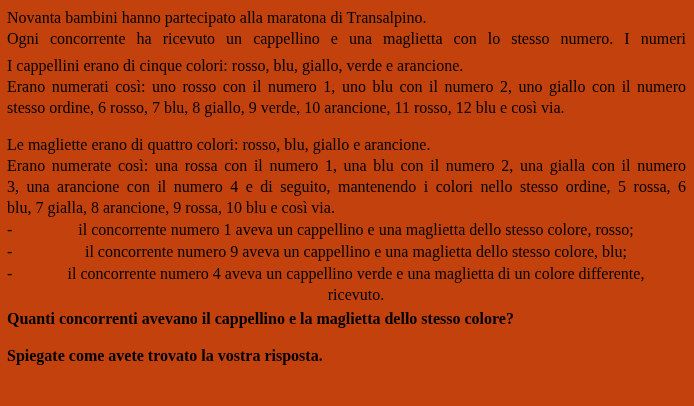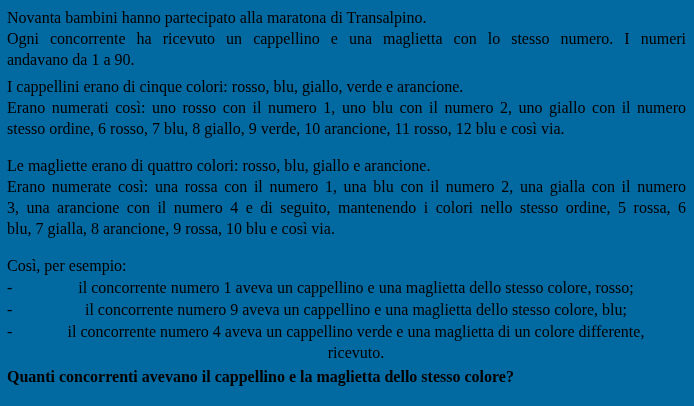--- a/index.html
+++ b/index.html
@@ -4,21 +4,21 @@
 <style>
   html, body {
     margin: 0;
     padding: 0;
     background: #ffffff;
   }
   .page {
     position: relative;
     width: 694px;
     height: 406px;
-    background: #0369a1;
+    background: #c2410c;
     overflow: hidden;
     box-sizing: border-box;
     padding: 7px 8px 0 7px;
     font-family: "Liberation Serif", "DejaVu Serif", serif;
     font-size: 16px;
     line-height: 21px;
     color: #000000;
   }
   .para { margin: 0; }
   .line { white-space: normal; }
@@ -47,21 +47,20 @@
 <body>
 
 <div class="page">
 
   <div class="para">
     <div class="line">Novanta bambini hanno partecipato alla maratona di Transalpino.</div>
   </div>
 
   <div class="para">
     <div class="line just">Ogni concorrente ha ricevuto un cappellino e una maglietta con lo stesso numero. I numeri</div>
-    <div class="line">andavano da 1 a 90.</div>
   </div>
 
   <div class="para gap-lg">
     <div class="line">I cappellini erano di cinque colori: rosso, blu, giallo, verde e arancione.</div>
   </div>
 
   <div class="para">
     <div class="line just">Erano numerati così: uno rosso con il numero 1, uno blu con il numero 2,  uno giallo con il numero</div>
     <div class="line">stesso ordine, 6 rosso, 7 blu, 8 giallo, 9 verde, 10 arancione, 11 rosso, 12 blu e così via.</div>
   </div>
@@ -69,23 +68,20 @@
   <div class="para gap-md">
     <div class="line">Le magliette erano di quattro colori: rosso, blu, giallo e arancione.</div>
   </div>
 
   <div class="para">
     <div class="line just">Erano numerate così: una rossa con il numero 1, una blu con il numero 2, una gialla con il numero</div>
     <div class="line just">3, una arancione con il numero 4 e di seguito, mantenendo i colori nello stesso ordine, 5 rossa, 6</div>
     <div class="line">blu, 7 gialla, 8 arancione, 9 rossa, 10 blu e così via.</div>
   </div>
 
-  <div class="para gap-md">
-    <div class="line">Così, per esempio:</div>
-  </div>
 
   <div class="li">
     <span class="marker">-</span>
     <span class="litext">
       <span class="line">il concorrente numero 1 aveva un cappellino e una maglietta dello stesso colore, rosso;</span>
     </span>
   </div>
 
   <div class="li">
     <span class="marker">-</span>

